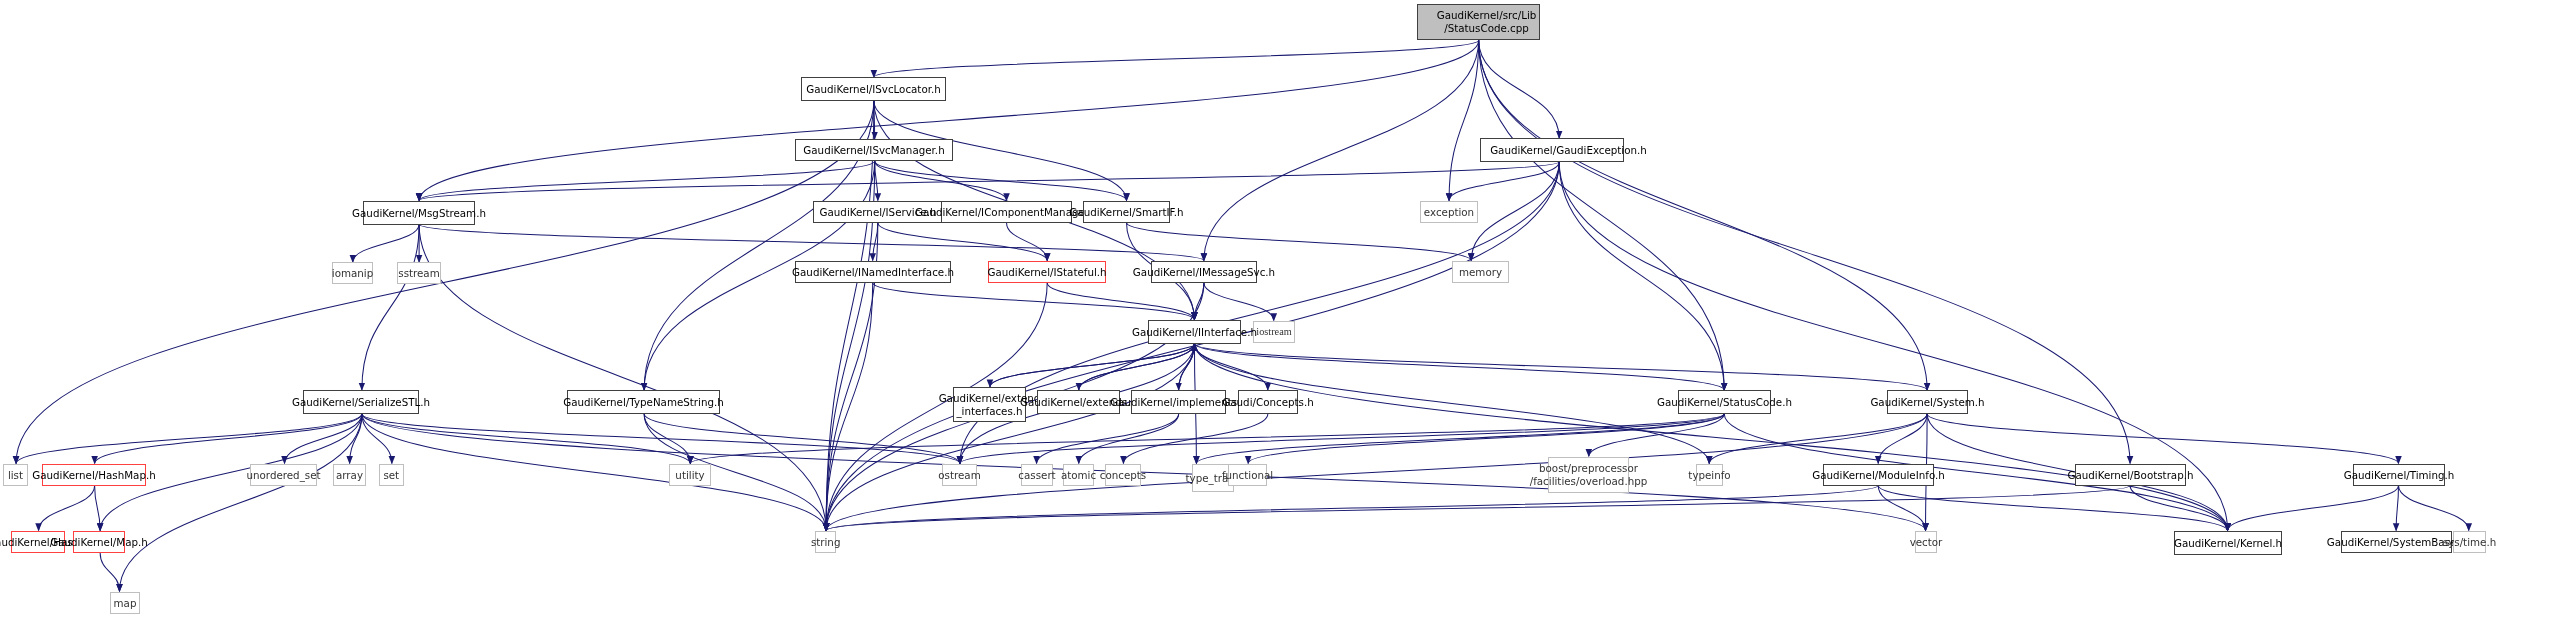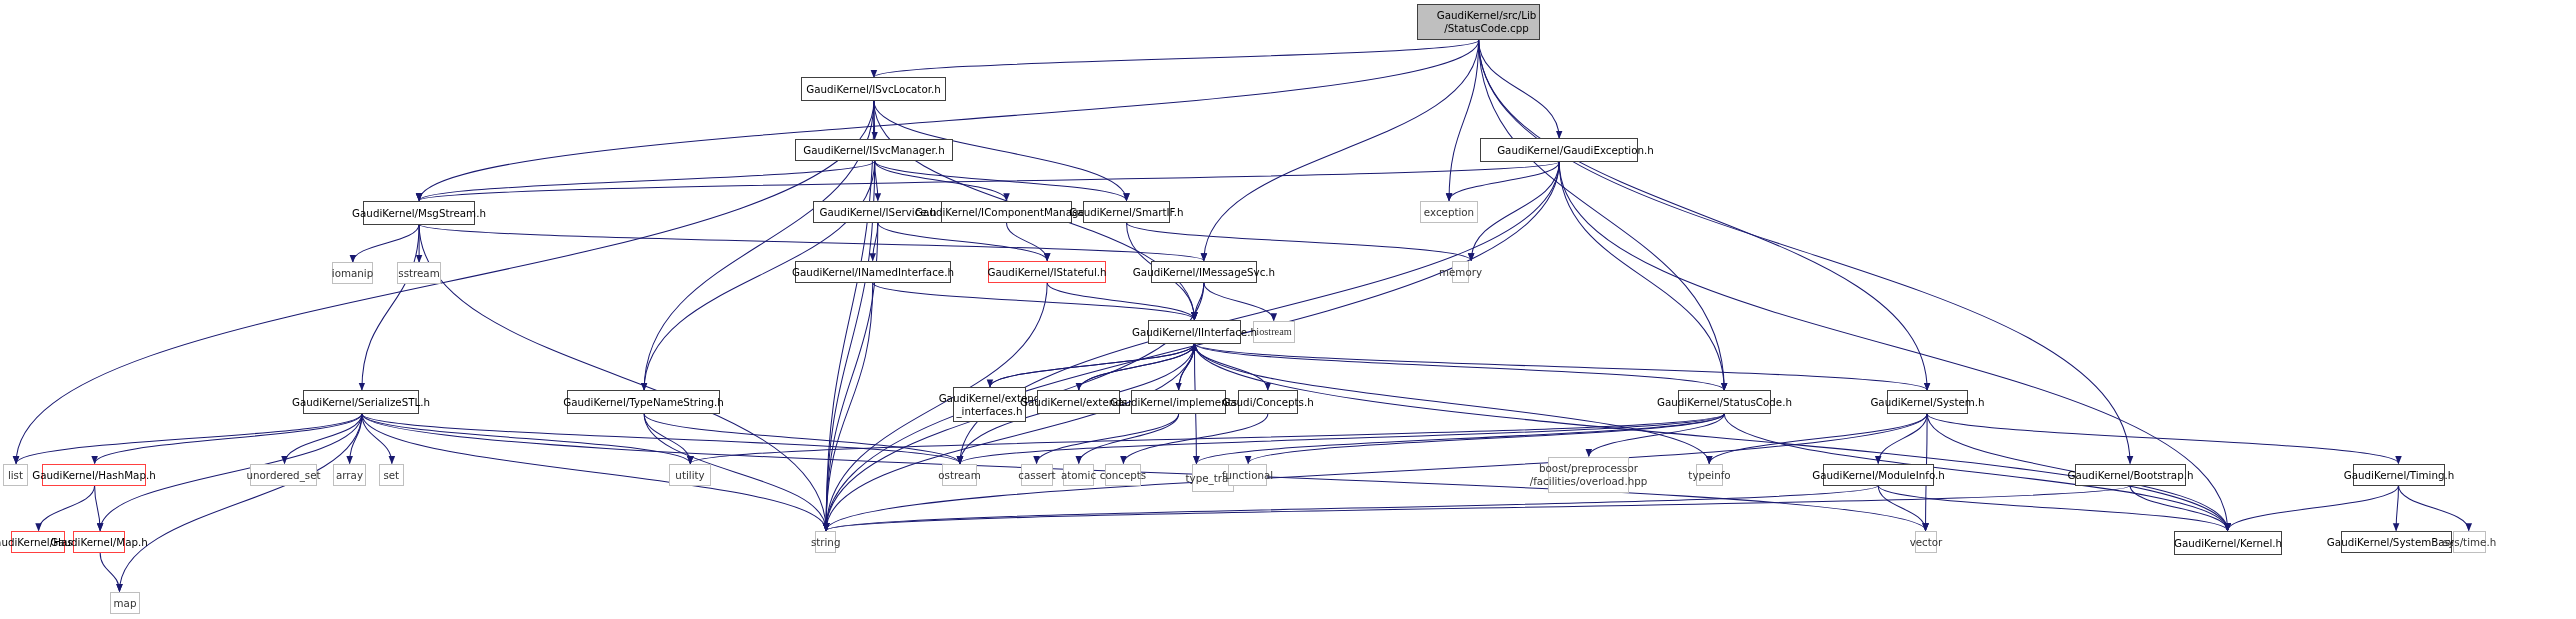--- a/index.html
+++ b/index.html
@@ -124,28 +124,28 @@
       <path d="M119,615 C119,643.5 48,643.5 48,672" fill="none" stroke="#191970" stroke-width="1.3" marker-end="url(#arrow)"></path>
       <path d="M119,615 C119,643.5 126,643.5 126,672" fill="none" stroke="#191970" stroke-width="1.3" marker-end="url(#arrow)"></path>
       <path d="M126,700 C126,724.5 150.5,724.5 150.5,749" fill="none" stroke="#191970" stroke-width="1.3" marker-end="url(#arrow)"></path>
     </g>
 </svg>
 
 <div id="nodes">
     <div class="node root" style="left: 1417px; top: 4px; width: 123px; height: 36px; padding-left: 16px;">GaudiKernel/src/Lib
 /StatusCode.cpp</div>
     <div class="node header" style="left: 801px; top: 77px; width: 145px; height: 24px;">GaudiKernel/ISvcLocator.h</div>
-    <div class="node header" style="left: 1480px; top: 138px; width: 158px; height: 24px; padding-left: 33px;">GaudiKernel/GaudiException.h</div>
+    <div class="node header" style="left: 1480px; top: 138px; width: 144px; height: 24px; padding-left: 33px;">GaudiKernel/GaudiException.h</div>
     <div class="node header" style="left: 795px; top: 139px; width: 158px; height: 22px;">GaudiKernel/ISvcManager.h</div>
     <div class="node header" style="left: 363px; top: 201px; width: 112px; height: 24px;">GaudiKernel/MsgStream.h</div>
     <div class="node header" style="left: 813px; top: 201px; width: 130px; height: 22px;">GaudiKernel/IService.h</div>
     <div class="node header" style="left: 941px; top: 201px; width: 131px; height: 22px;">GaudiKernel/IComponentManager.h</div>
     <div class="node header" style="left: 1083px; top: 201px; width: 87px; height: 22px;">GaudiKernel/SmartIF.h</div>
     <div class="node system" style="left: 1420px; top: 201px; width: 58px; height: 22px;">exception</div>
-    <div class="node system" style="left: 1452px; top: 261px; width: 17px; height: 22px;">memory</div>
+    <div class="node system" style="left: 1452px; top: 261px; width: 57px; height: 22px;">memory</div>
     <div class="node system" style="left: 332px; top: 262px; width: 41px; height: 22px;">iomanip</div>
     <div class="node system" style="left: 397px; top: 262px; width: 44px; height: 22px;">sstream</div>
     <div class="node header" style="left: 795px; top: 261px; width: 156px; height: 22px;">GaudiKernel/INamedInterface.h</div>
     <div class="node missing" style="left: 988px; top: 261px; width: 118px; height: 22px;">GaudiKernel/IStateful.h</div>
     <div class="node header" style="left: 1151px; top: 261px; width: 106px; height: 22px;">GaudiKernel/IMessageSvc.h</div>
     <div class="node system" style="left: 1253px; top: 321px; width: 42px; height: 22px; font-family: Liberation Serif, serif;">iostream</div>
     <div class="node header" style="left: 1148px; top: 320px; width: 93px; height: 24px;">GaudiKernel/IInterface.h</div>
     <div class="node header" style="left: 303px; top: 390px; width: 116px; height: 24px;">GaudiKernel/SerializeSTL.h</div>
     <div class="node header" style="left: 567px; top: 390px; width: 153px; height: 24px;">GaudiKernel/TypeNameString.h</div>
     <div class="node header" style="left: 953px; top: 387px; width: 73px; height: 35px;">GaudiKernel/extend

